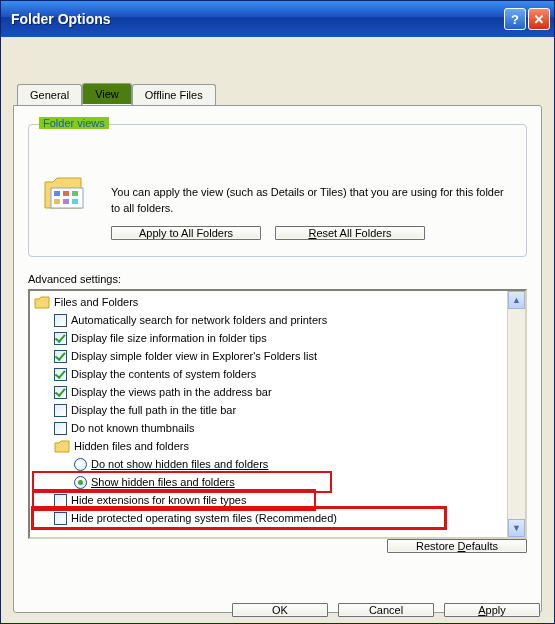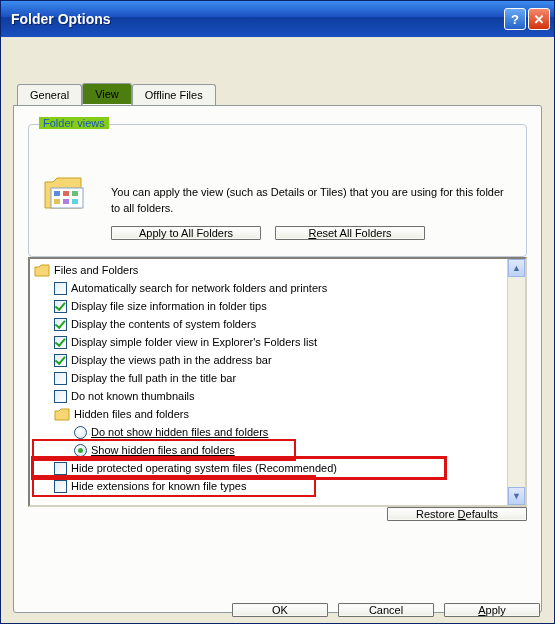--- a/index.html
+++ b/index.html
@@ -234,20 +234,21 @@
         <div class="fv-btns">
           <button class="btn" style="min-width:150px">
             <span>Apply to All Folders</span>
           </button>
           <button class="btn" style="min-width:150px">
             <span><span class="ul">R</span><span>eset All Folders</span></span>
           </button>
         </div>
       </div>
 
+      <div class="adv-label">Advanced settings:</div>
 
       <div class="tree-wrap">
         <div class="tree">
 
           <div class="node-row">
             <span class="folder-ic">
               <svg viewBox="0 0 16 14">
                   <path d="M1 4 L5 4 L7 2 L15 2 L15 13 L1 13 Z" fill="#f7d774" stroke="#c9a223"></path>
                 </svg>
             </span>
@@ -257,25 +258,25 @@
           <div class="node-row indent1">
             <span class="cb"></span>
             <span>Automatically search for network folders and printers</span>
           </div>
           <div class="node-row indent1">
             <span class="cb checked"></span>
             <span>Display file size information in folder tips</span>
           </div>
           <div class="node-row indent1">
             <span class="cb checked"></span>
+            <span>Display simple folder view in Explorer's Folders list</span>
+          </div>
+          <div class="node-row indent1">
+            <span class="cb checked"></span>
             <span>Display the contents of system folders</span>
-          </div>
-          <div class="node-row indent1">
-            <span class="cb checked"></span>
-            <span>Display simple folder view in Explorer's Folders list</span>
           </div>
           <div class="node-row indent1">
             <span class="cb checked"></span>
             <span>Display the views path in the address bar</span>
           </div>
           <div class="node-row indent1">
             <span class="cb"></span>
             <span>Display the full path in the title bar</span>
           </div>
           <div class="node-row indent1">
@@ -287,31 +288,31 @@
               <svg viewBox="0 0 16 14">
                   <path d="M1 4 L5 4 L7 2 L15 2 L15 13 L1 13 Z" fill="#f7d774" stroke="#c9a223"></path>
                 </svg>
             </span>
             <span>Hidden files and folders</span>
           </div>
           <div class="node-row indent2">
             <span class="rb"></span>
             <span>Do not show hidden files and folders</span>
           </div>
-          <div class="node-row indent2 hl-red" style="width:260px">
+          <div class="node-row indent2 hl-red" style="width:296px">
             <span class="rb sel"></span>
             <span>Show hidden files and folders</span>
           </div>
+          <div class="node-row indent1 hl-red" style="width:280px">
+            <span class="cb"></span>
+            <span>Hide extensions for known file types</span>
+          </div>
           <div class="node-row indent1 hl-red-thick" style="width:410px">
             <span class="cb"></span>
             <span>Hide protected operating system files (Recommended)</span>
-          </div>
-          <div class="node-row indent1 hl-red" style="width:280px">
-            <span class="cb"></span>
-            <span>Hide extensions for known file types</span>
           </div>
 
         </div>
         <div class="sb">
           <div class="sb-btn">▲</div>
           <div class="sb-track"></div>
           <div class="sb-btn">▼</div>
         </div>
       </div>
 

